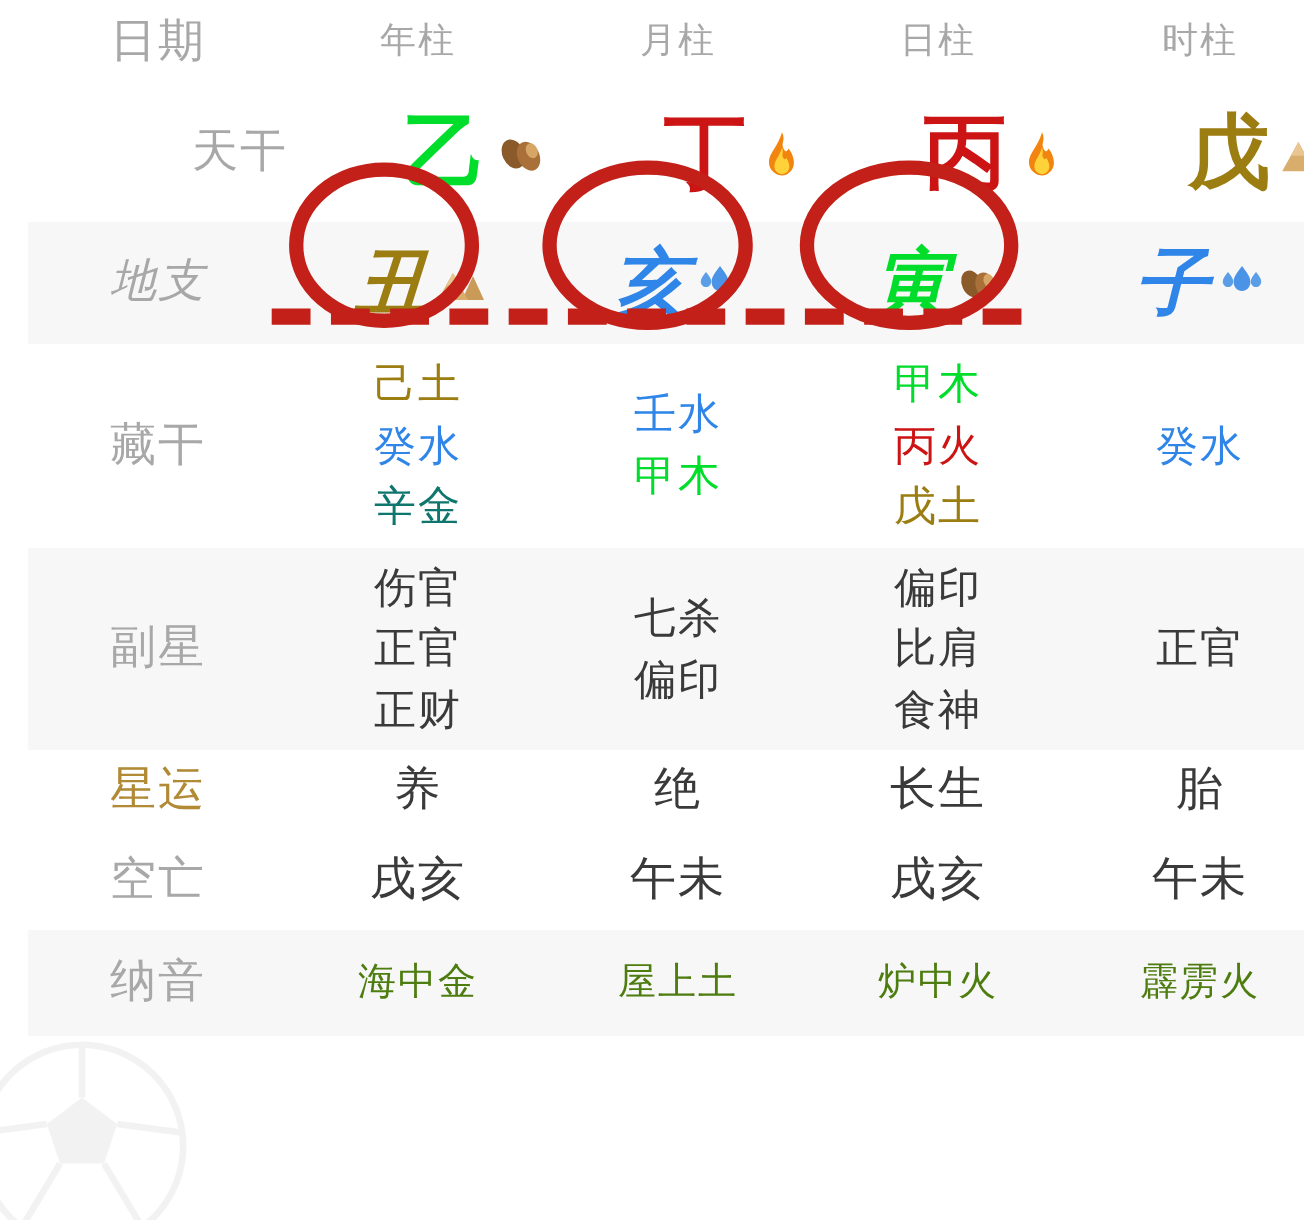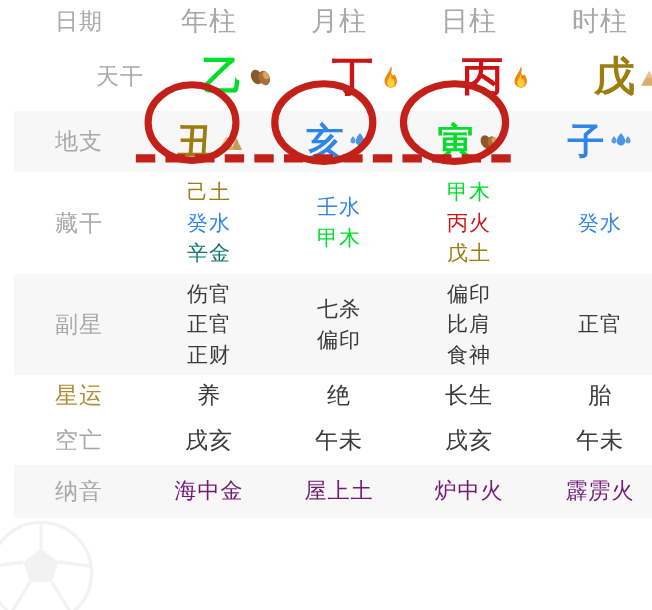--- a/index.html
+++ b/index.html
@@ -60,31 +60,31 @@
     color: #a8a8a8;
     font-size: 23px;
     letter-spacing: 1px;
   }
   .rowlabel.gold { color: #b08a35; }
 
   
   tr.r-date      td { height: 42px; }
   tr.r-zhuxing   td { height: 41px; }
   tr.r-tiangan   td { height: 69px; text-align: right; }
-  tr.r-dizhi     td { height: 61px; }
+  tr.r-dizhi     td { height: 61px; font-style: italic; }
   tr.r-canggan   td { height: 102px; }
   tr.r-fuxing    td { height: 101px; }
   tr.r-xingyun   td { height: 41px; margin-left: 44px; }
   tr.r-zizuo     td { height: 51px; }
   tr.r-kongwang  td { height: 49px; text-align: center; }
   tr.r-nayin     td { height: 53px; }
 
   .hdr {
     color: #a8a8a8;
-    font-size: 27px;
+    font-size: 18px;
     letter-spacing: 1px;
   }
   .zhuxing {
     color: #3a3a3a;
     font-size: 23px;
     letter-spacing: 1px;
   }
 
   
   .bigcell {
@@ -111,22 +111,22 @@
   .stack { font-size: 21px; letter-spacing: 1px; }
   .stack div { line-height: 1.46; }
   .fuxing { color: #3a3a3a; }
 
   .plain {
     color: #3a3a3a;
     font-size: 23px;
     letter-spacing: 1px;
   }
   .nayin {
-    color: #701a75;
-    font-size: 22px;
+    color: #4d7c0f;
+    font-size: 19px;
     letter-spacing: 1px;
   }
 
   
   .e-wood  { color: #00dd2a; }
   .e-fire  { color: #cc1414; }
   .e-earth { color: #9b7d12; }
   .e-metal { color: #0f766e; }
   .e-water { color: #2f86e8; }
 

